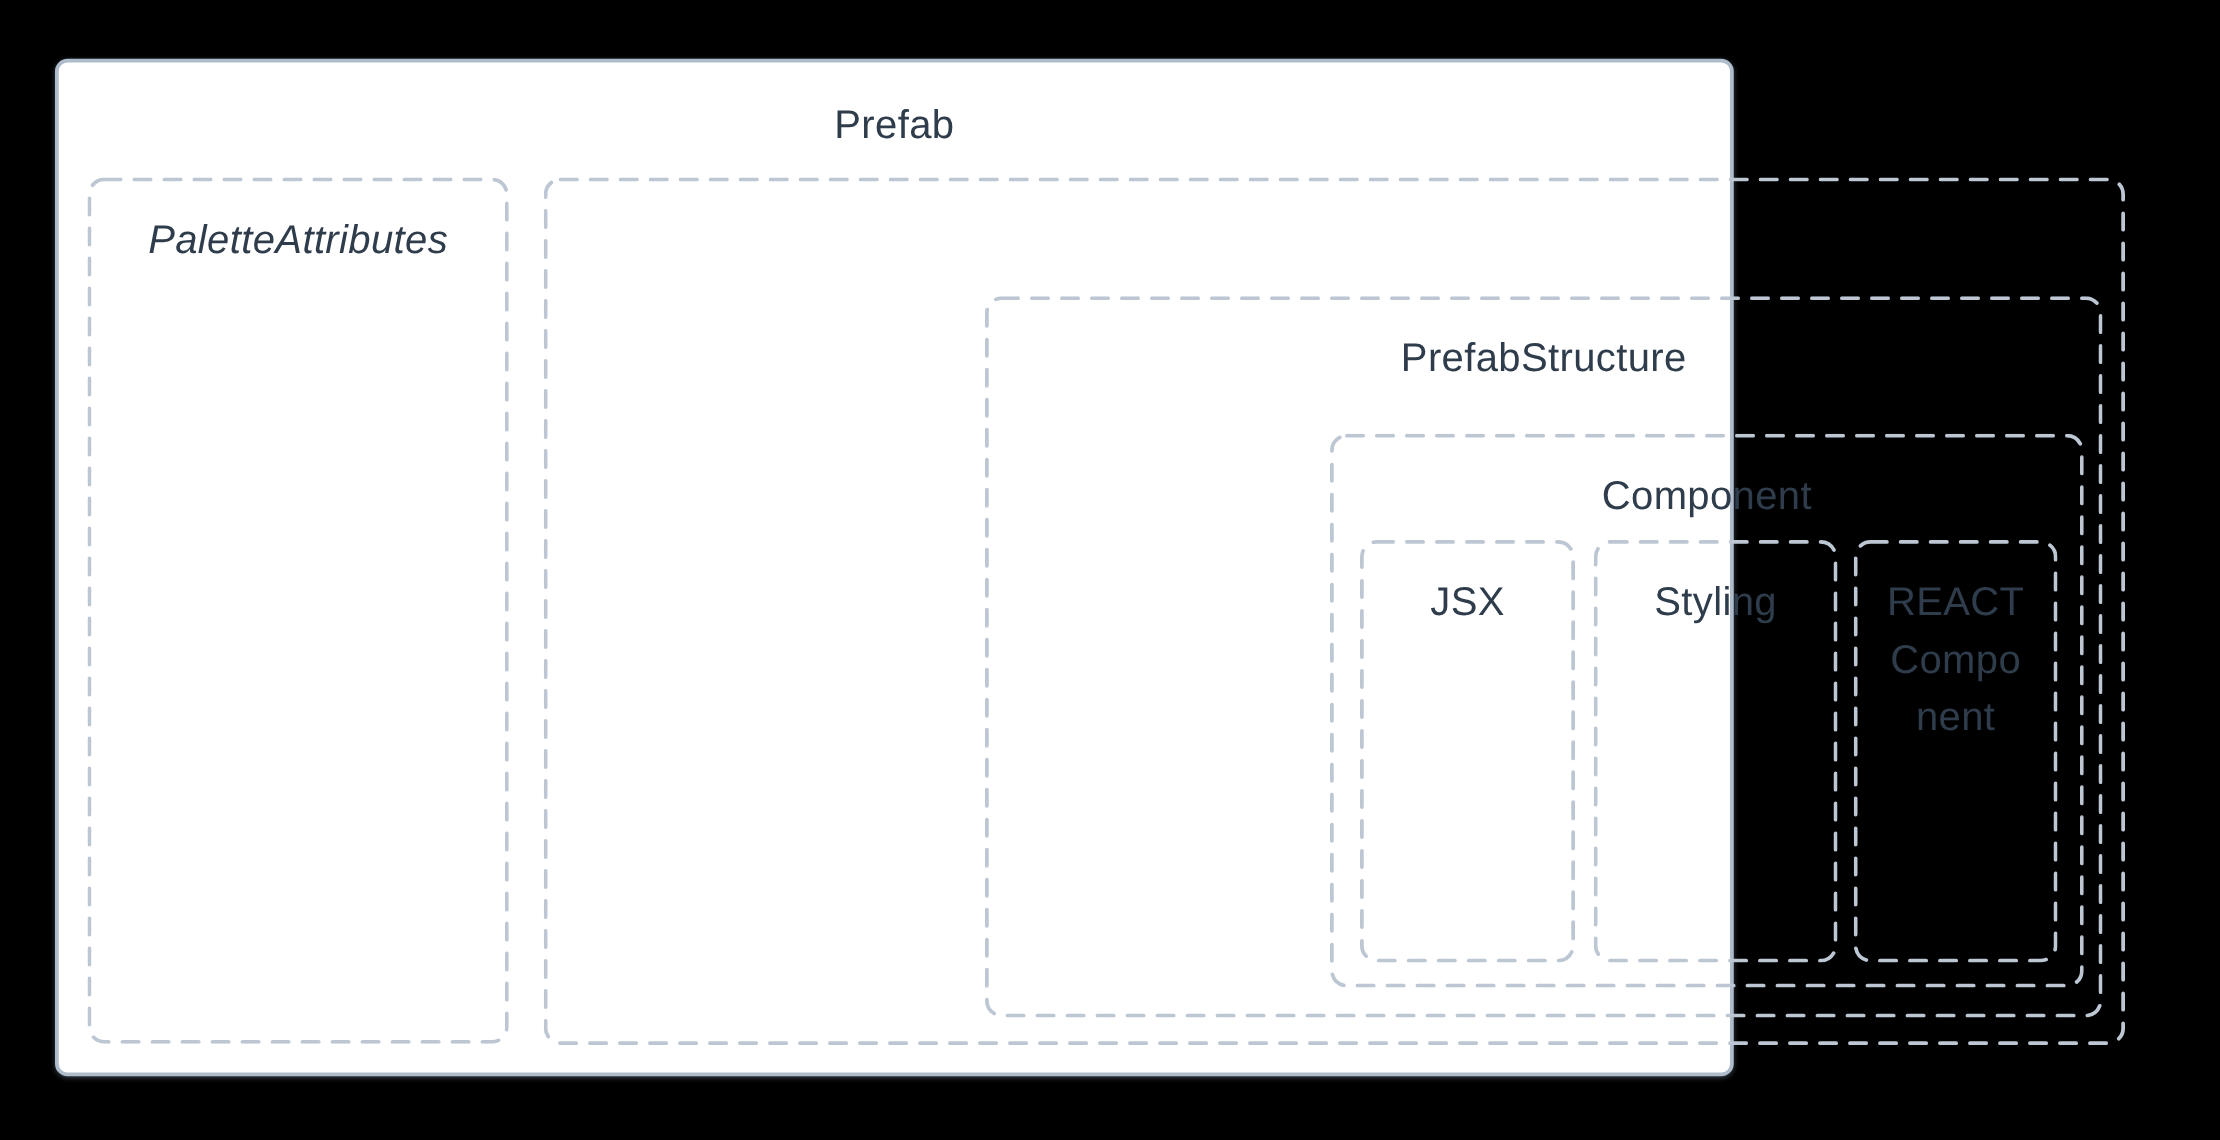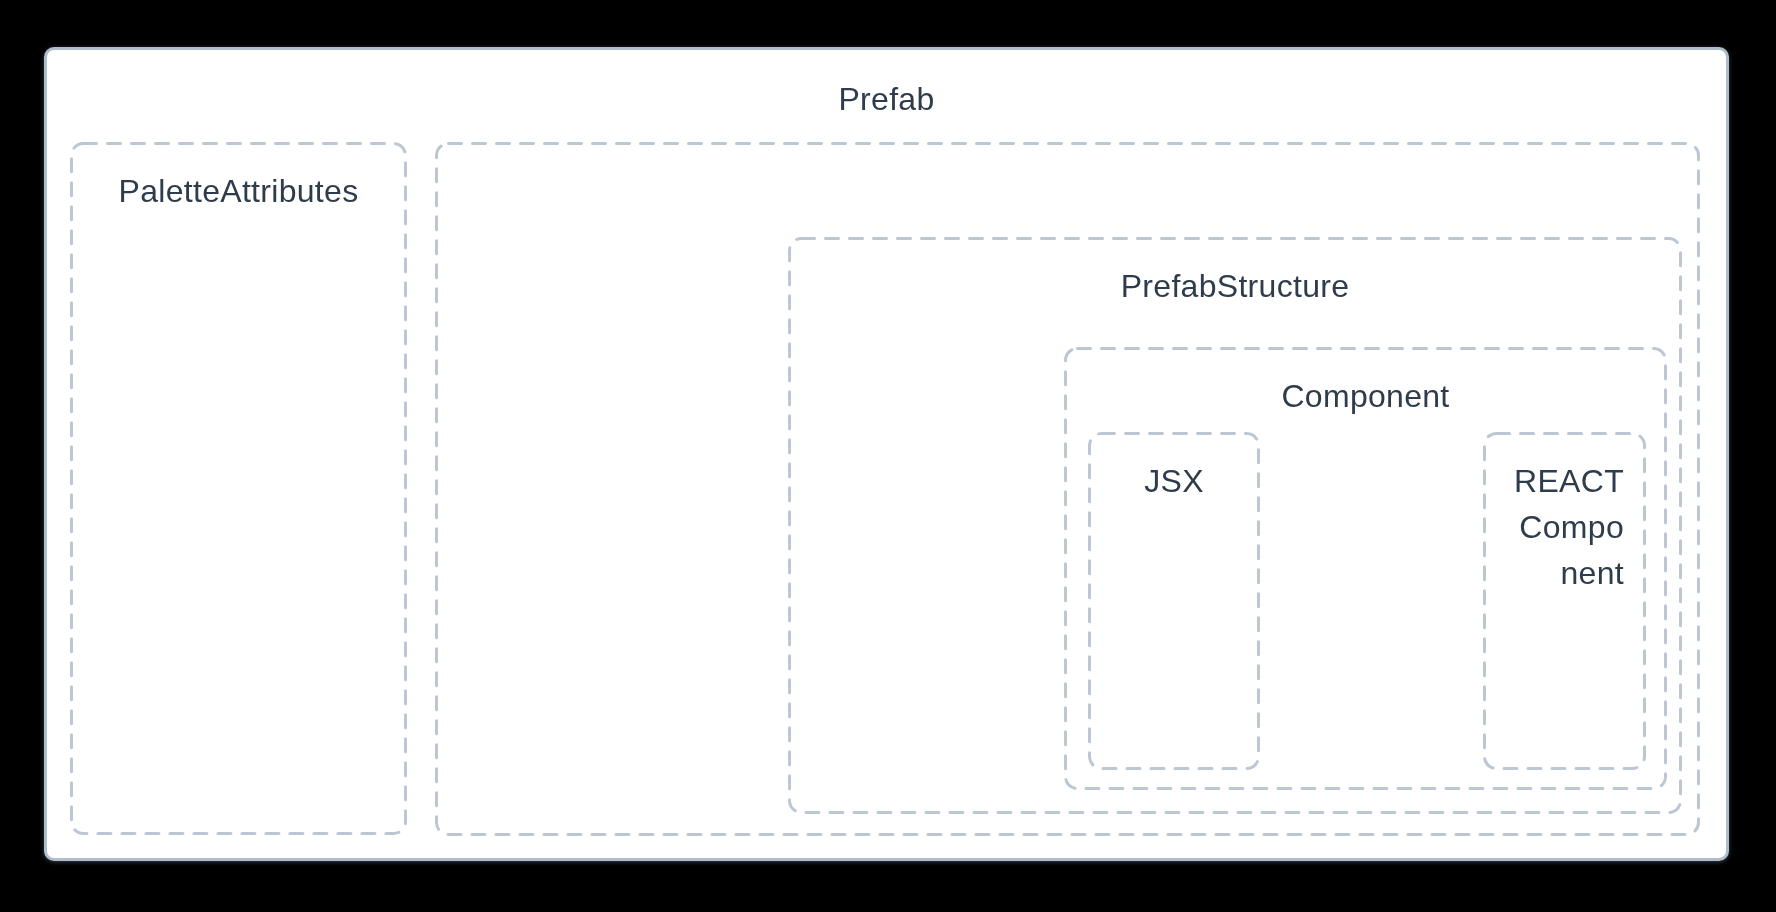--- a/index.html
+++ b/index.html
@@ -41,32 +41,32 @@
     box-sizing: border-box;
     padding: 26px 22px 0 22px;
     text-align: center;
     font-size: 32px;
     line-height: 46px;
     font-weight: 400;
     letter-spacing: 0.3px;
     color: #2e3c4b;
     white-space: normal;
   }
-  .lbl span { display: block; text-align: right; }
+  .lbl span { display: block; }
 </style>
 </head>
 <body>
 
 <div class="stage">
 
-  <div class="box frame-outer" style="left:44px; top:47px; width:1685px; height:814px;">
+  <div class="box frame-outer" style="left:44px; top:47px; width:1343px; height:814px;">
     <div class="lbl">Prefab</div>
   </div>
 
-  <div class="box" style="left:70px; top:142px; width:337px; height:693px;">
+  <div class="box" style="left:70px; top:142px; width:337px; height:693px;font-style:italic;">
     <svg class="brd" width="337" height="693">
       <rect x="1.5" y="1.5" width="334" height="690" rx="12" ry="12" fill="none" stroke="#bcc7d3" stroke-width="3" stroke-dasharray="13 11" stroke-linecap="round"></rect>
     </svg>
     <div class="lbl">PaletteAttributes</div>
   </div>
 
   <div class="box" style="left:435px; top:142px; width:1265px; height:694px;">
     <svg class="brd" width="1265" height="694">
       <rect x="1.5" y="1.5" width="1262" height="691" rx="12" ry="12" fill="none" stroke="#bcc7d3" stroke-width="3" stroke-dasharray="13 11" stroke-linecap="round"></rect>
     </svg>
@@ -88,20 +88,26 @@
     <div class="lbl">JSX</div>
   </div>
 
   <div class="box" style="left:1064px; top:347px; width:603px; height:443px;">
     <svg class="brd" width="603" height="443">
       <rect x="1.5" y="1.5" width="600" height="440" rx="12" ry="12" fill="none" stroke="#bcc7d3" stroke-width="3" stroke-dasharray="13 11" stroke-linecap="round"></rect>
     </svg>
     <div class="lbl">Component</div>
   </div>
 
+  <div class="box" style="left:1275px; top:432px; width:195px; height:338px;">
+    <svg class="brd" width="195" height="338">
+      <rect x="1.5" y="1.5" width="192" height="335" rx="12" ry="12" fill="none" stroke="#bcc7d3" stroke-width="3" stroke-dasharray="13 11" stroke-linecap="round"></rect>
+    </svg>
+    <div class="lbl">Styling</div>
+  </div>
 
   <div class="box" style="left:1483px; top:432px; width:163px; height:338px;">
     <svg class="brd" width="163" height="338">
       <rect x="1.5" y="1.5" width="160" height="335" rx="12" ry="12" fill="none" stroke="#bcc7d3" stroke-width="3" stroke-dasharray="13 11" stroke-linecap="round"></rect>
     </svg>
     <div class="lbl">
       <span>REACT</span>
       <span>Compo</span>
       <span>nent</span>
     </div>

